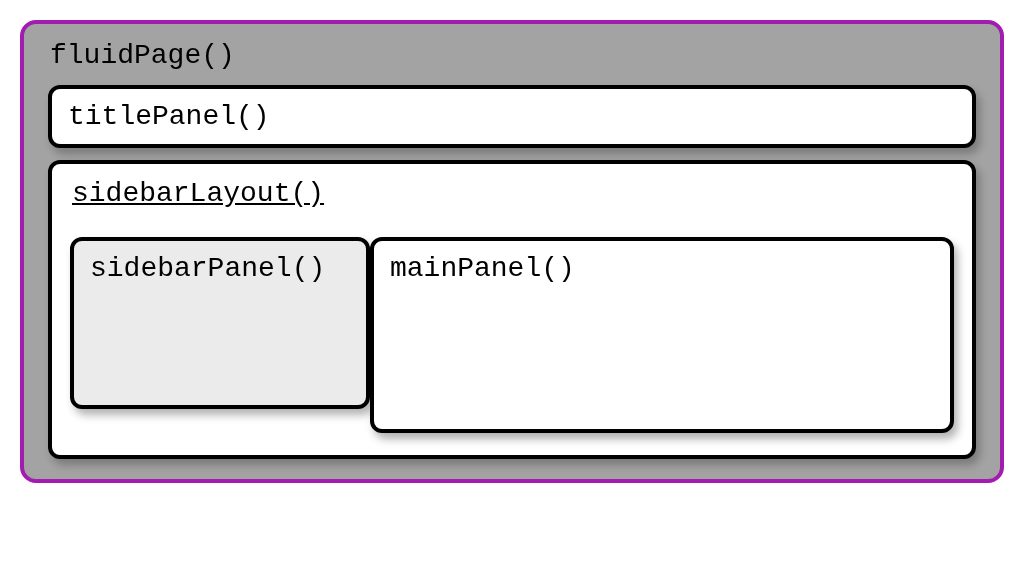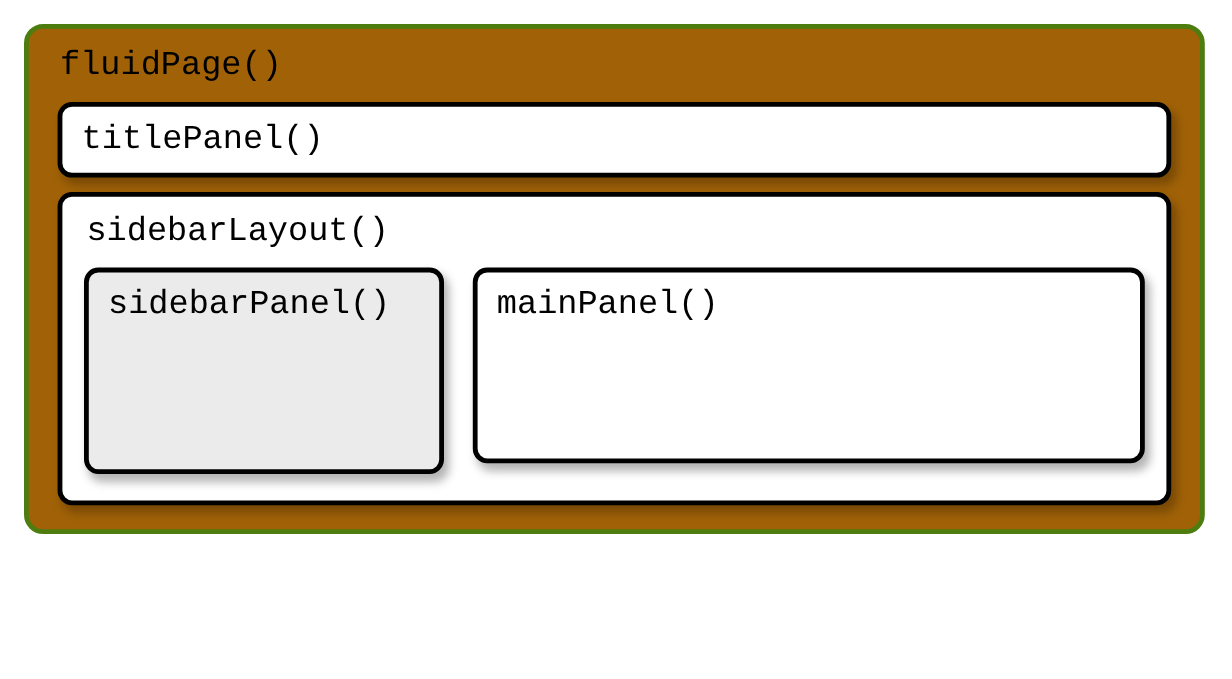--- a/index.html
+++ b/index.html
@@ -9,24 +9,24 @@
     }
     body {
       font-family: "Menlo", "Monaco", "Consolas", "Courier New", monospace;
       font-size: 28px;
       background: #ffffff;
       padding: 20px;
       width: 1027px;
       height: 566px;
     }
     .fluid-page {
-      border: 4px solid #4d7c0f;
+      border: 4px solid #a21caf;
       border-radius: 16px;
       padding: 16px 24px 20px 24px;
-      background: #a16207;
+      background: #a3a3a3;
       width: 984px;
     }
     .fluid-page-label {
       margin-bottom: 14px;
       padding-left: 2px;
     }
     .title-panel {
       border: 4px solid #000;
       border-radius: 12px;
       background: #fff;
@@ -35,44 +35,44 @@
       margin-bottom: 12px;
     }
     .sidebar-layout {
       border: 4px solid #000;
       border-radius: 12px;
       background: #fff;
       padding: 14px 18px 22px 18px;
       box-shadow: 4px 6px 8px rgba(0,0,0,0.25);
     }
     .sidebar-layout-label {
-      margin-bottom: 14px;
+      margin-bottom: 28px;
       padding-left: 2px;
+      text-decoration: underline;
     }
     .panels-row {
       display: flex;
-      gap: 24px;
     }
     .sidebar-panel {
       border: 4px solid #000;
       border-radius: 12px;
       background: #ebebeb;
       padding: 12px 16px;
       box-shadow: 4px 6px 8px rgba(0,0,0,0.3);
       width: 300px;
       height: 172px;
     }
     .main-panel {
       border: 4px solid #000;
       border-radius: 12px;
       background: #fff;
       padding: 12px 16px;
       box-shadow: 4px 6px 8px rgba(0,0,0,0.3);
       flex: 1;
-      height: 163px;
+      height: 196px;
     }
   </style>
 </head>
 <body>
 
 <div class="fluid-page">
   <div class="fluid-page-label">fluidPage()</div>
 
   <div class="title-panel">
     <div>titlePanel()</div>

